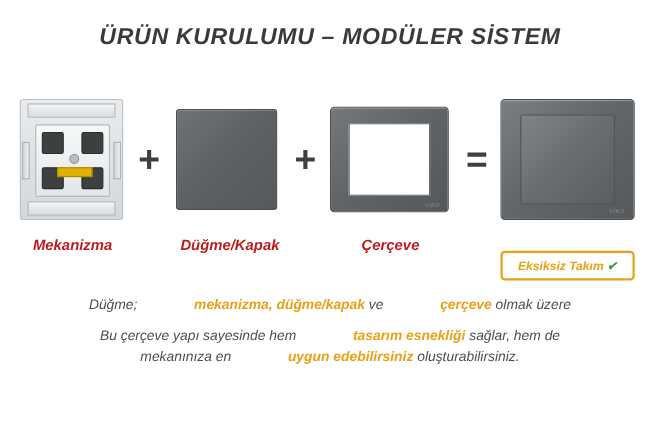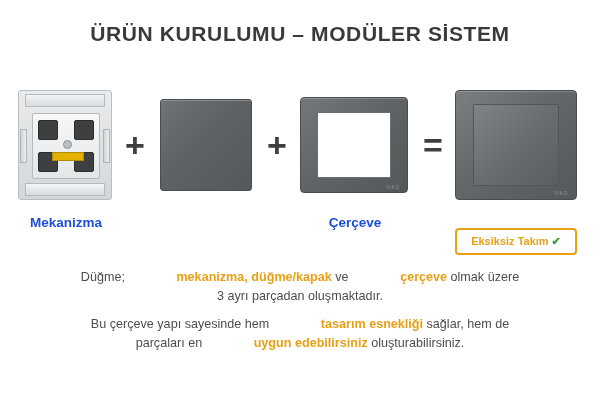--- a/index.html
+++ b/index.html
@@ -11,20 +11,21 @@
     height: 400px;
     background: #ffffff;
     font-family: "Liberation Sans", sans-serif;
     color: #4d4d4d;
     overflow: hidden;
   }
   .page {
     position: relative;
     width: 596px;
     height: 400px;
+    font-style: italic;
   }
 
   
   .title {
     position: absolute;
     top: 22px;
     left: 0;
     width: 600px;
     text-align: center;
     font-size: 21px;
@@ -223,21 +224,21 @@
   .op2 { left: 262px; }
   .op3 { left: 418px; }
 
   
   .caption {
     position: absolute;
     top: 215px;
     text-align: center;
     font-size: 13.5px;
     font-weight: bold;
-    color: #1d4ed8;
+    color: #b91c1c;
   }
   .cap1 { left: 10px;  width: 112px; }
   .cap2 { left: 150px; width: 118px; }
   .cap3 { left: 296px; width: 118px; }
 
   
   .badge {
     position: absolute;
     top: 228px;
     left: 455px;
@@ -317,30 +318,30 @@
 
     <div class="slot res-slot">
       <div class="res-body">
         <div class="res-key"></div>
         <div class="res-logo">VIKO</div>
       </div>
     </div>
   </div>
 
   <div class="caption cap1">Mekanizma</div>
+  <div class="caption cap2">Düğme/Kapak</div>
   <div class="caption cap3">Çerçeve</div>
 
   <div class="badge">
     <span>Eksiksiz Takım</span><span class="check">✔</span>
   </div>
 
   <div class="body-text">
     <p>
       <span>Düğme; </span><span class="orange">mekanizma, düğme/kapak</span><span> ve </span><span class="orange">çerçeve</span><span> olmak üzere</span><br>
-      <span>3 ayrı parçadan oluşmaktadır.</span>
     </p>
     <p>
       <span>Bu çerçeve yapı sayesinde hem </span><span class="orange">tasarım esnekliği</span><span> sağlar, hem de</span><br>
-      <span>parçaları en </span><span class="orange">uygun edebilirsiniz</span><span> oluşturabilirsiniz.</span>
+      <span>mekanınıza en </span><span class="orange">uygun edebilirsiniz</span><span> oluşturabilirsiniz.</span>
     </p>
   </div>
 
 </div>
 
 </body></html>

